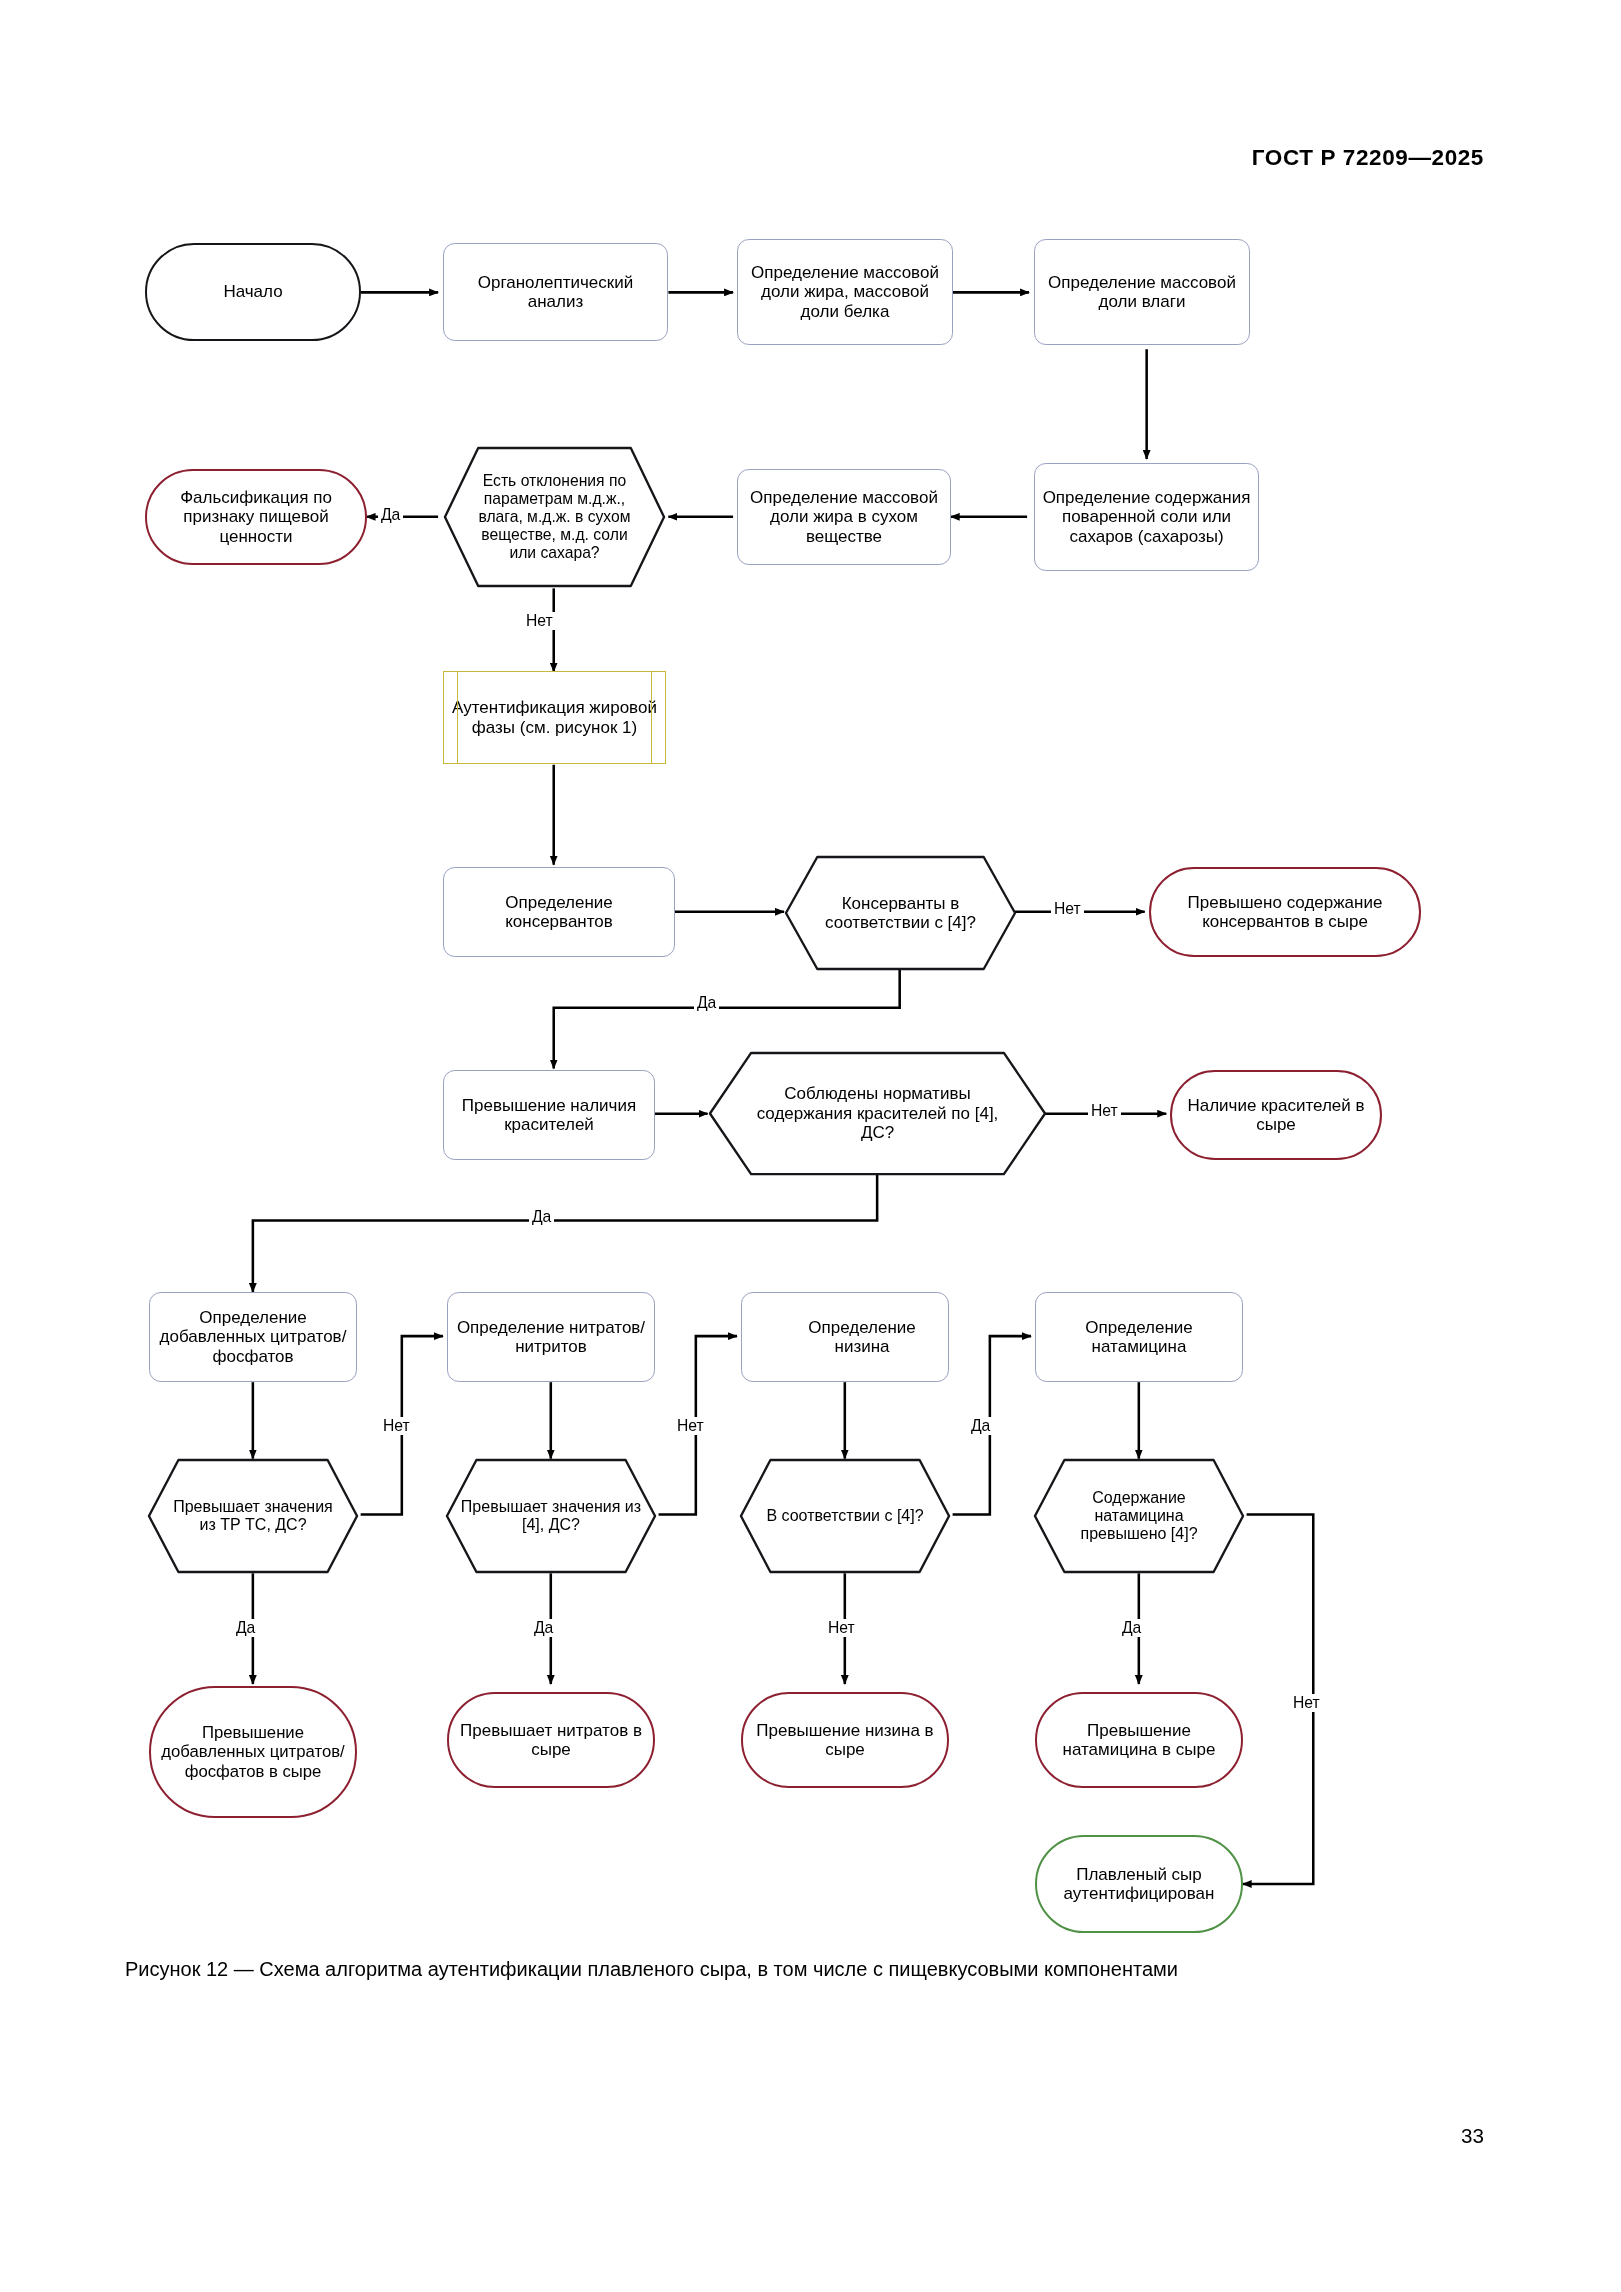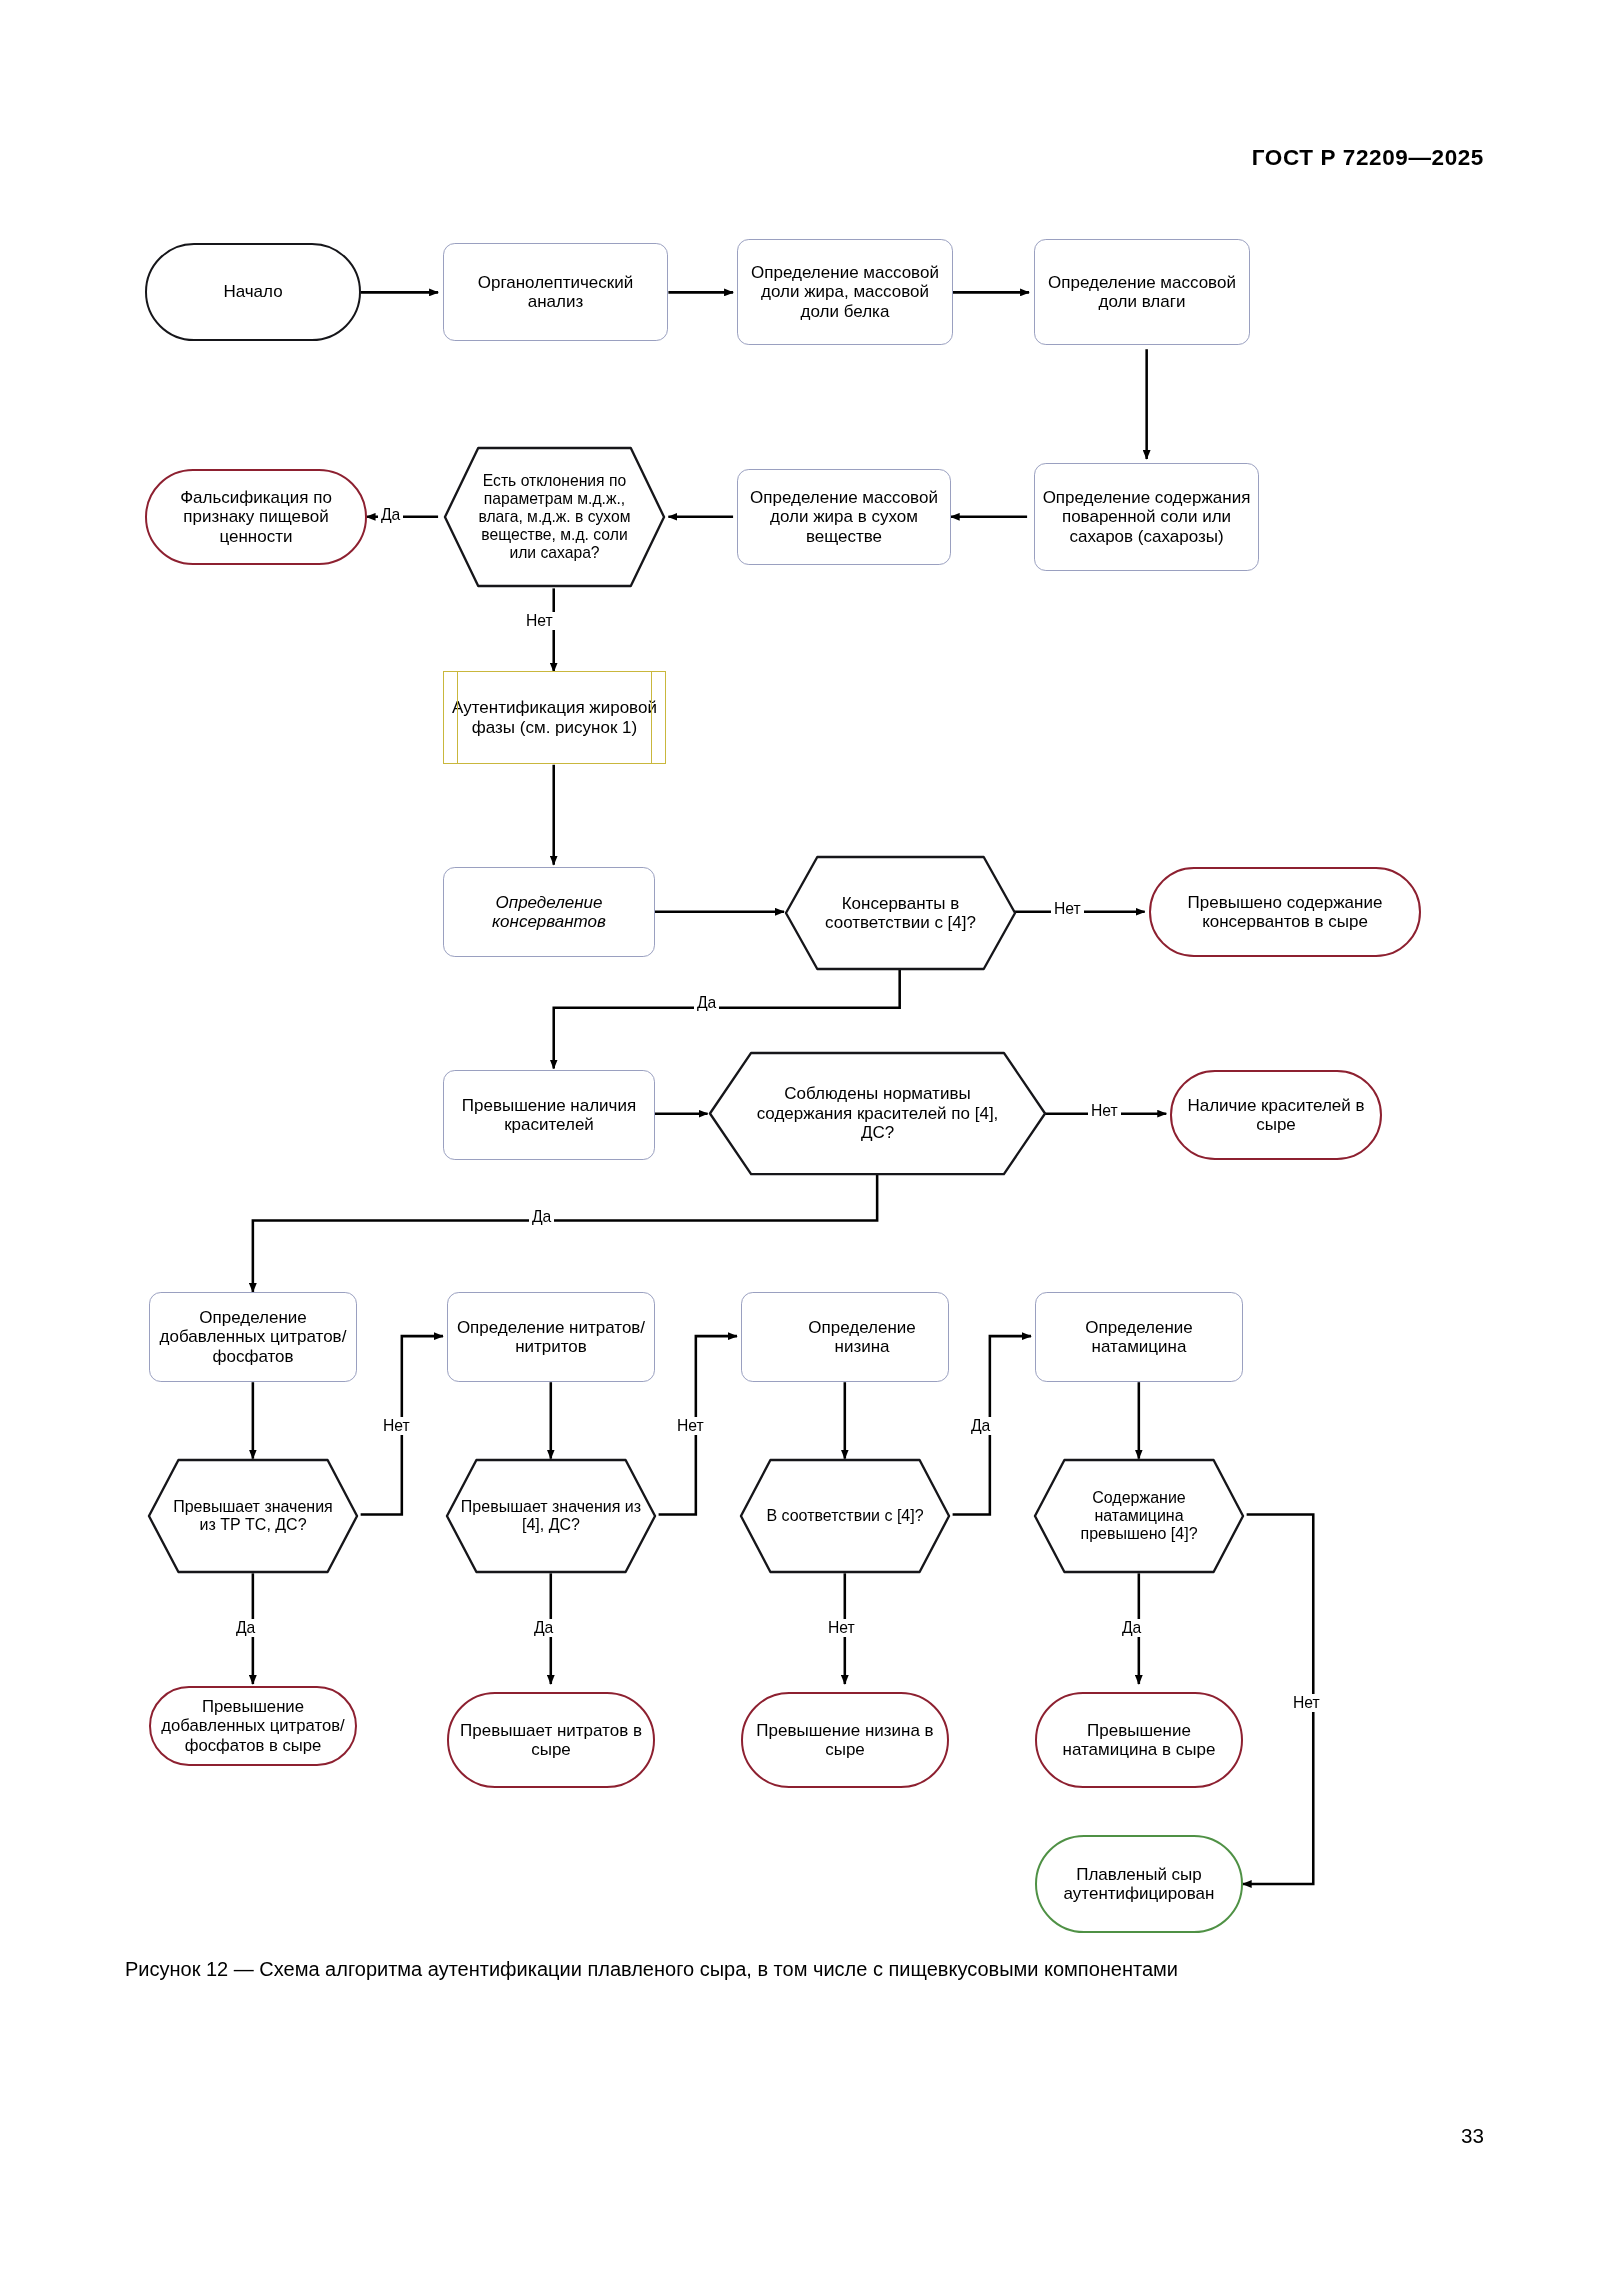--- a/index.html
+++ b/index.html
@@ -246,21 +246,21 @@
   </div>
 
   <div class="node n-bad" style="left:145px; top:469px; width:222px; height:96px;">
     <span>Фальсификация по признаку пищевой ценности</span>
   </div>
 
   <div class="node n-predef" style="left:443px; top:671px; width:223px; height:93px;">
     <span>Аутентификация жировой фазы (см. рисунок 1)</span>
   </div>
 
-  <div class="node n-process" style="left:443px; top:867px; width:212px; height:90px;font-style:italic;">
+  <div class="node n-process" style="left:443px; top:867px; width:232px; height:90px;">
     <span>Определение консервантов</span>
   </div>
 
   <div class="node n-decision" style="left:784px; top:855px; width:233px; height:116px;">
     <svg viewBox="0 0 238 118" preserveAspectRatio="none">
       <polygon class="hexpoly" points="34,2 204,2 236,59 204,116 34,116 2,59"></polygon>
     </svg>
     <span style="padding:0 21.6px;">Консерванты в соответствии с [4]?</span>
   </div>
 
@@ -320,21 +320,21 @@
     <span style="font-size:16px; padding:0 19.6px;">В соответствии с [4]?</span>
   </div>
 
   <div class="node n-decision" style="left:1033px; top:1458px; width:212px; height:116px;">
     <svg viewBox="0 0 216 118" preserveAspectRatio="none">
       <polygon class="hexpoly" points="32,2 184,2 214,59 184,116 32,116 2,59"></polygon>
     </svg>
     <span style="font-size:16px; padding:0 13.7px;">Содержание натамицина превышено [4]?</span>
   </div>
 
-  <div class="node n-bad" style="left:149px; top:1686px; width:208px; height:80px;">
+  <div class="node n-bad" style="left:149px; top:1686px; width:208px; height:132px;">
     <span style="font-size:16.7px;">Превышение добавленных цитратов/фосфатов в сыре</span>
   </div>
 
   <div class="node n-bad" style="left:447px; top:1692px; width:208px; height:96px;">
     <span>Превышает нитратов в сыре</span>
   </div>
 
   <div class="node n-bad" style="left:741px; top:1692px; width:208px; height:96px;">
     <span>Превышение низина в сыре</span>
   </div>

